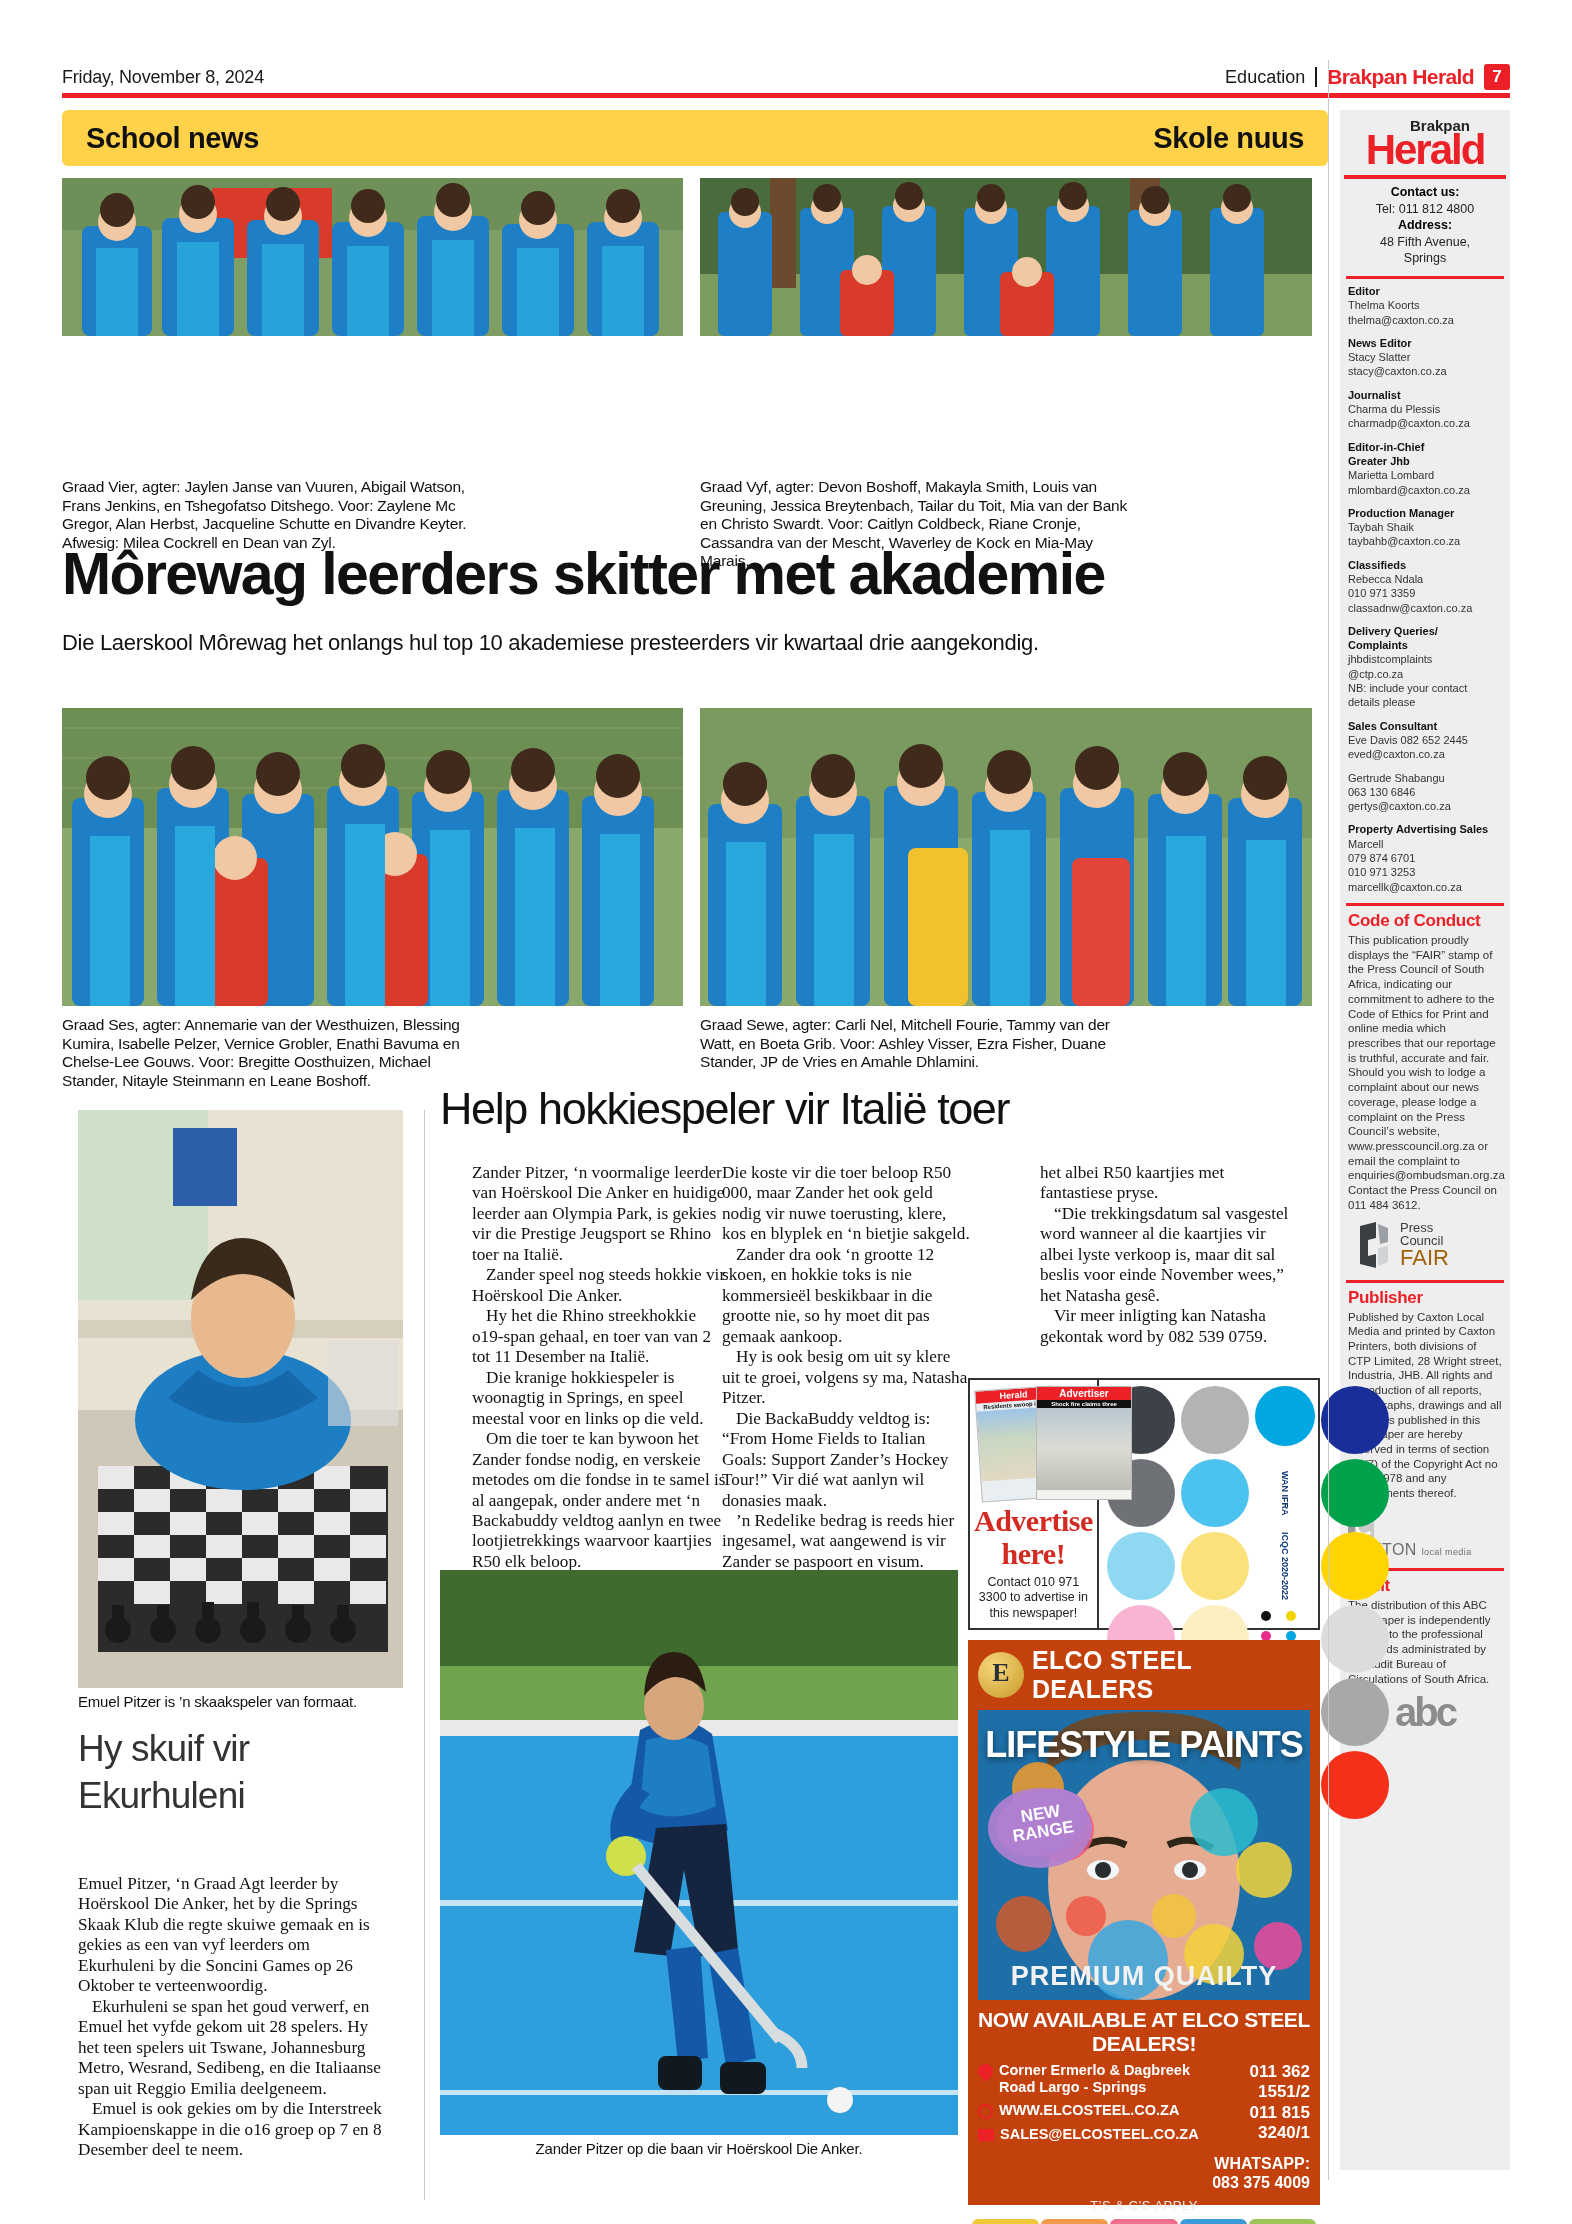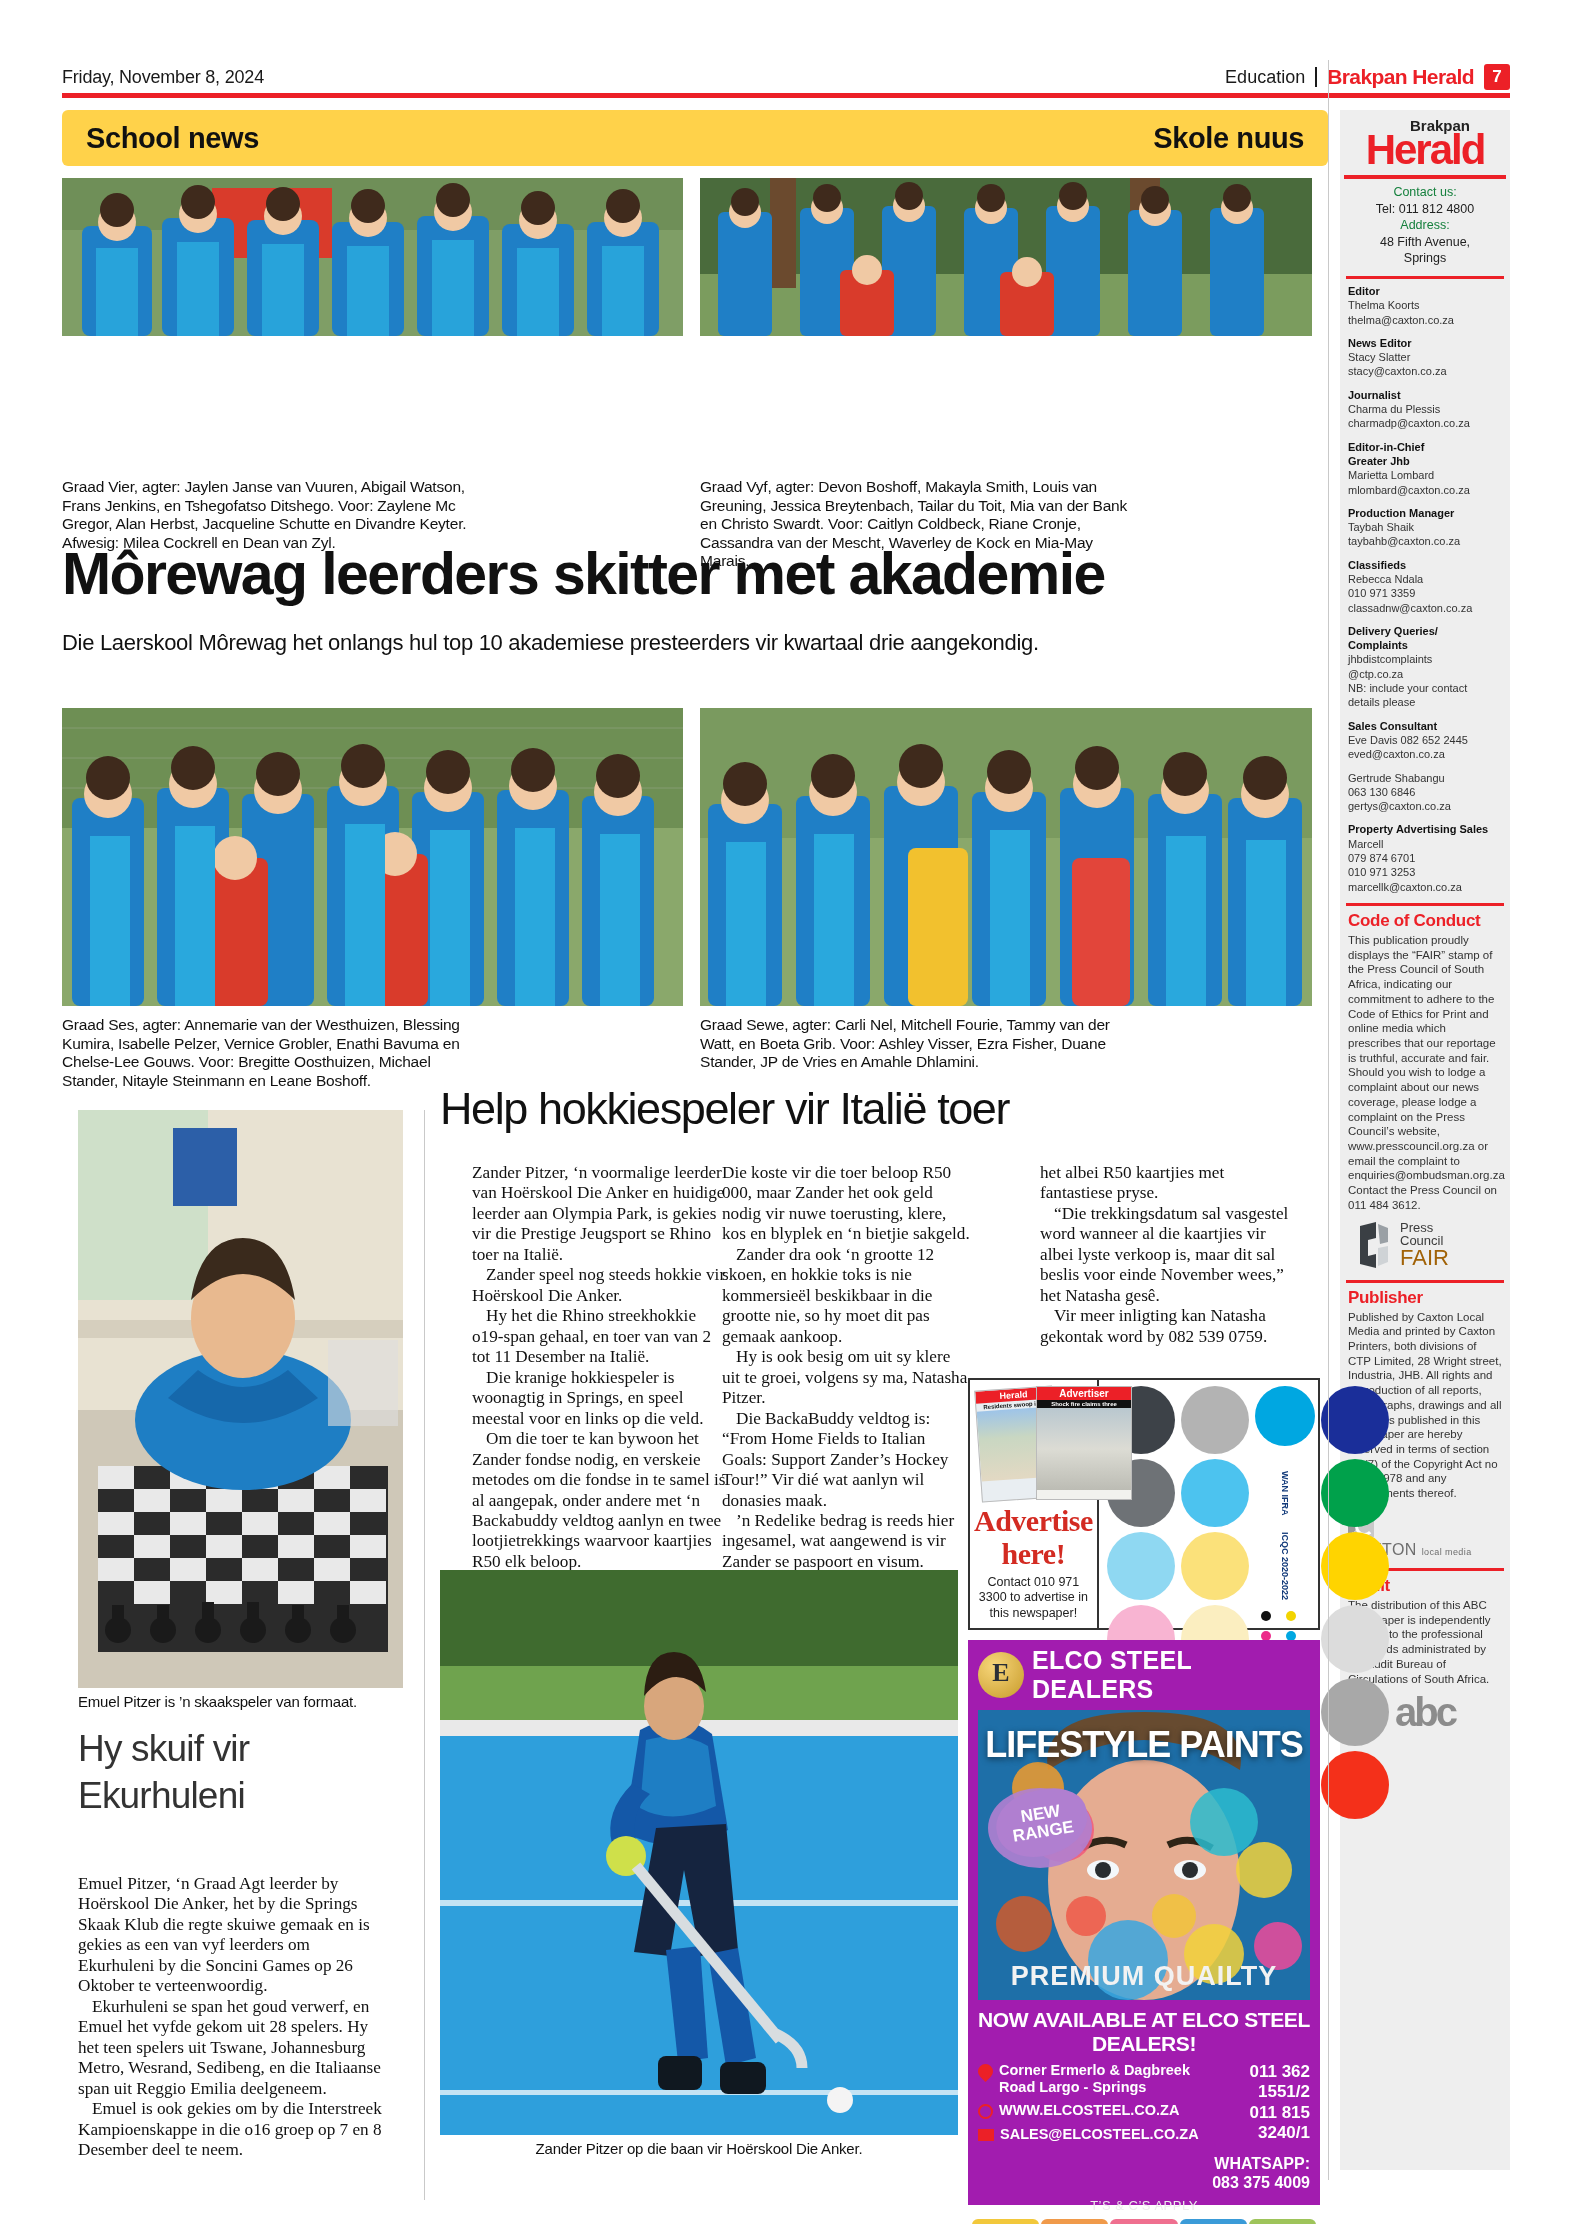--- a/index.html
+++ b/index.html
@@ -41,21 +41,21 @@
   .sidebar {
     position: absolute; left: 1340px; top: 110px; width: 170px; height: 2060px;
     background: #eeeeee;
     padding: 0 0 6px 0;
   }
   .sb-logo { padding: 8px 6px 4px 6px; text-align: center; }
   .sb-logo .brak { font-size: 15px; font-weight: bold; color: #222; margin-left: 30px; line-height: 1; }
   .sb-logo .herald { font-size: 42px; font-weight: bold; color: #ec2027; line-height: 0.82; letter-spacing: -2px; }
   .sb-logo-rule { height: 4px; background: #ec2027; margin: 4px 4px 0 4px; }
   .sb-contact { text-align: center; font-size: 12.5px; color: #222; line-height: 1.32; padding: 5px 4px 4px 4px; }
-  .sb-contact .lbl { color: #15803d; font-weight: normal; }
+  .sb-contact .lbl { color: #000000; font-weight: bold; }
   .sb-rule { height: 3px; background: #ec2027; margin: 5px 6px; }
   .sb-block { padding: 0 8px; font-size: 11px; color: #333; line-height: 1.3; margin-bottom: 9px; }
   .sb-block .role { font-weight: bold; color: #111; font-size: 11px; }
   .sb-head { padding: 0 8px; font-size: 17px; font-weight: bold; color: #ec2027; margin-bottom: 2px; letter-spacing: -0.3px;}
   .sb-body { padding: 0 8px; font-size: 11.5px; color: #333; line-height: 1.28; }
   .fairlogo { display: flex; align-items: center; gap: 6px; padding: 8px 8px 6px 14px; }
   .fair-mark { width: 40px; height: 46px; position: relative; }
   .fair-txt { line-height: 1; }
   .fair-txt .pc { font-size: 13px; color: #3b3b3b; }
   .fair-txt .fr { font-size: 22px; color: #a16207; letter-spacing: 0px; }
@@ -110,21 +110,21 @@
   .adv-big { font-family: "Liberation Serif", serif; font-size: 30px; font-weight: bold; color: #d32b22; line-height: 0.98; letter-spacing: -0.5px; margin-top: 4px;}
   .adv-sm { font-size: 12.5px; color: #222; line-height: 1.24; margin-top: 6px; }
   .adv-right { flex: 1; padding: 6px 8px; }
   .dotgrid { display: grid; grid-template-columns: repeat(4, 1fr); gap: 5px 6px; }
   .dot { width: 100%; aspect-ratio: 1/1; border-radius: 50%; }
   .wanifra { display:flex; align-items:center; justify-content:center; font-size: 9px; color:#123a7a; writing-mode: vertical-rl; font-weight:bold;}
   .cmykbox { display:grid; grid-template-columns: 1fr 1fr; gap:3px; padding: 6px; }
   .cmykbox i { display:block; width:10px; height:10px; border-radius:50%; }
 
   
-  .elco { position: absolute; left: 968px; top: 1640px; width: 352px; height: 565px; background: #a21caf; }
+  .elco { position: absolute; left: 968px; top: 1640px; width: 352px; height: 565px; background: #c2410c; }
   .elco-head { display:flex; align-items:center; gap: 8px; padding: 6px 10px; }
   .elco-coin { width: 46px; height: 46px; border-radius: 50%;
      background: radial-gradient(circle at 35% 30%, #f7d67a, #c79a2a); position: relative; flex: none;}
   .elco-coin::after { content:"E"; position:absolute; left:0; right:0; top:6px; text-align:center; font-size:26px; font-weight:bold; color:#2b2f36; font-family:"Liberation Serif",serif;}
   .elco-title { color:#fff; font-size: 25px; font-weight: bold; letter-spacing: 0.3px;}
   .elco-img { position: relative; height: 290px; margin: 0 10px; overflow: hidden; }
   .elco-lp { position:absolute; left:0; right:0; top: 14px; text-align:center; color:#fff; font-size: 36px; font-weight:bold; letter-spacing:-1px; text-shadow: 0 2px 6px rgba(0,0,0,.5);}
   .elco-new { position:absolute; left: 18px; top: 80px; width: 92px; height: 66px; background: #b07fd0; border-radius: 50% 40% 55% 45%; color:#fff; font-size:17px; font-weight:bold; line-height:1.05; display:flex; align-items:center; justify-content:center; text-align:center; transform: rotate(-9deg);}
   .elco-prem { position:absolute; left:0; right:0; bottom: 8px; text-align:center; color:#f2f2f2; font-size: 27px; font-weight: bold; letter-spacing: 1px;}
   .elco-now { text-align:center; color:#fff; font-size: 21px; font-weight:bold; padding: 8px 4px 4px 4px; letter-spacing:-0.4px;}

